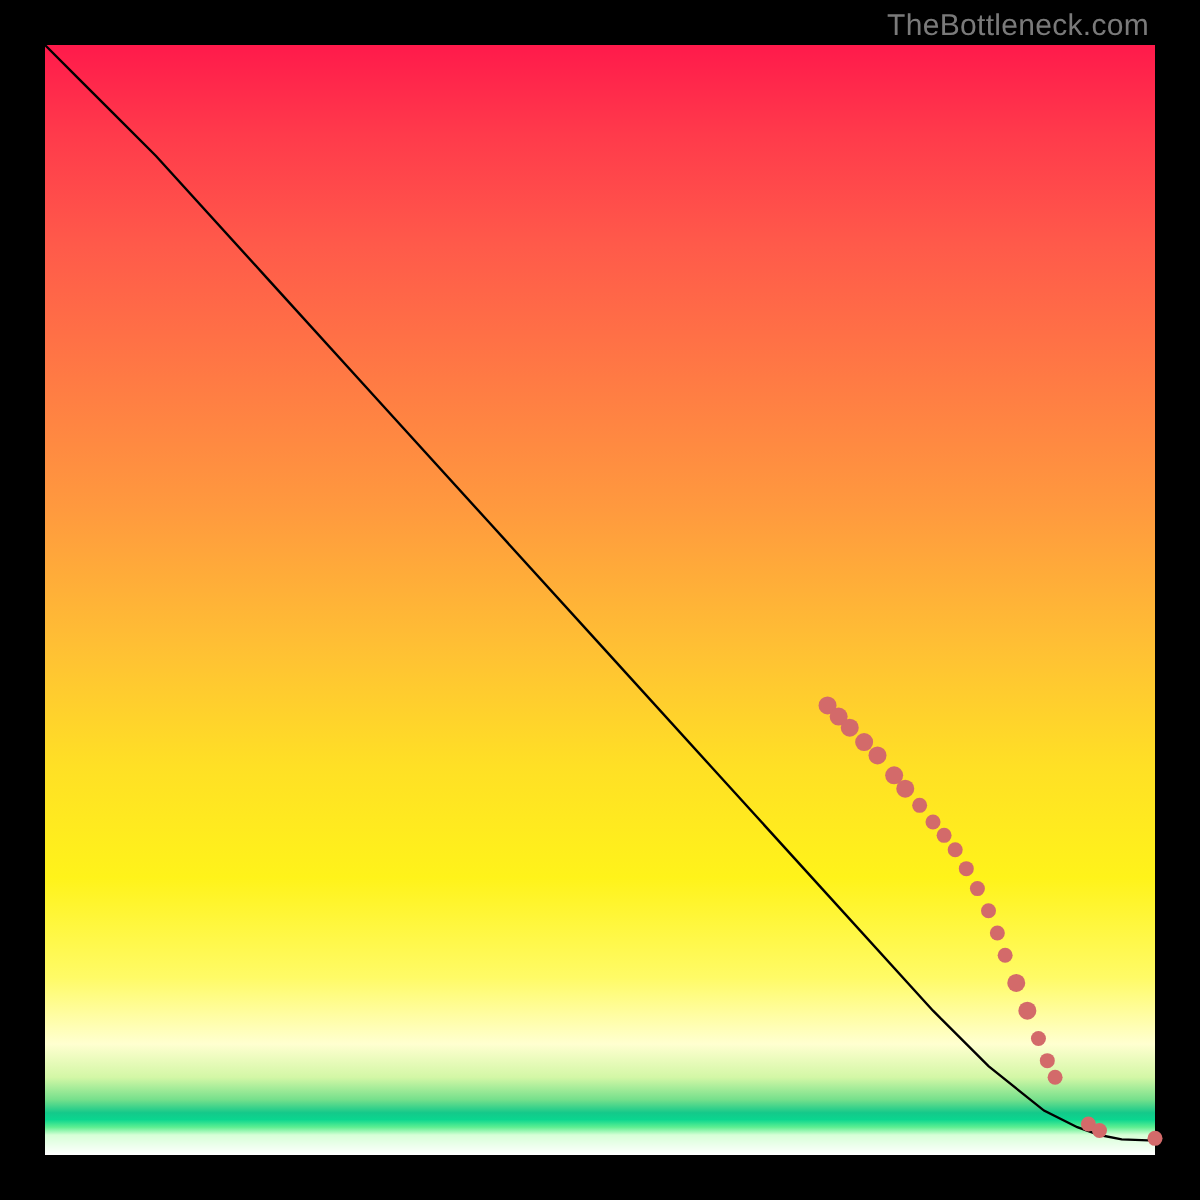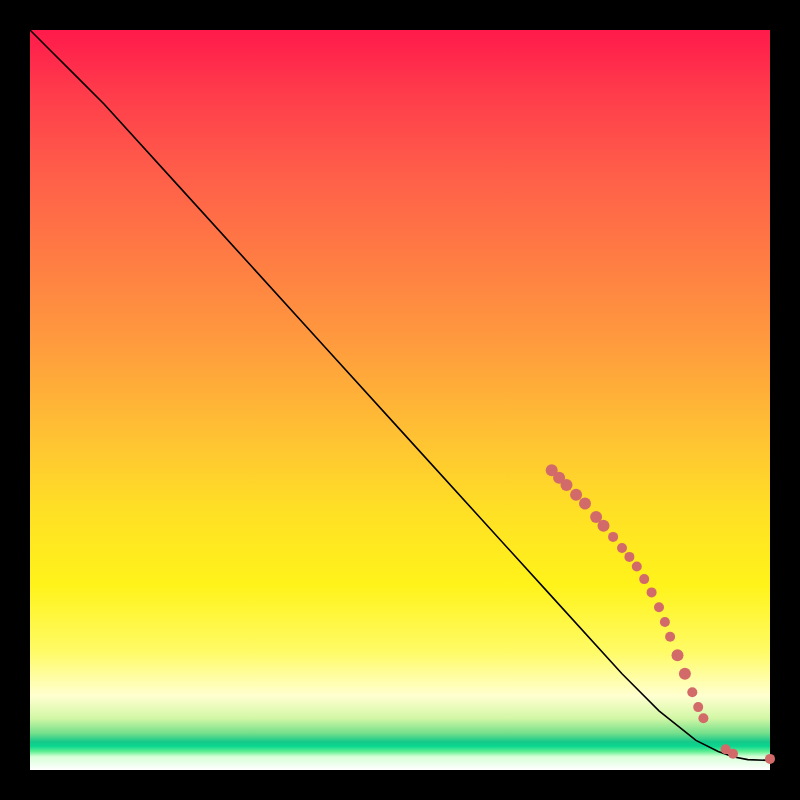--- a/index.html
+++ b/index.html
@@ -71,20 +71,21 @@
   }
   .marker {
     fill: #d36a6a;
     stroke: none;
   }
 </style>
 </head>
 <body>
 
 <div class="frame">
+  <div class="attrib">TheBottleneck.com</div>
   <div class="plot-area">
     <svg class="overlay" viewBox="0 0 740 740">
       <path id="curve-path" class="curve" d="M0.0 0.0 L22.2 22.2 L44.4 44.4 L74.0 74.0 L148.0 155.4 L222.0 236.8 L296.0 318.2 L370.0 399.6 L444.0 481.0 L518.0 562.4 L592.0 643.8 L629.0 680.8 L666.0 710.4 L688.2 721.5 L703.0 726.7 L717.8 729.6 L740.0 730.4"></path>
       <g id="markers">
           <circle cx="521.7" cy="440.3" r="6" class="marker" fill="#d36a6a"></circle>
           <circle cx="529.1" cy="447.7" r="6" class="marker" fill="#d36a6a"></circle>
           <circle cx="536.5" cy="455.1" r="6" class="marker" fill="#d36a6a"></circle>
           <circle cx="546.1" cy="464.7" r="6" class="marker" fill="#d36a6a"></circle>
           <circle cx="555.0" cy="473.6" r="6" class="marker" fill="#d36a6a"></circle>
           <circle cx="566.1" cy="486.9" r="6" class="marker" fill="#d36a6a"></circle>

